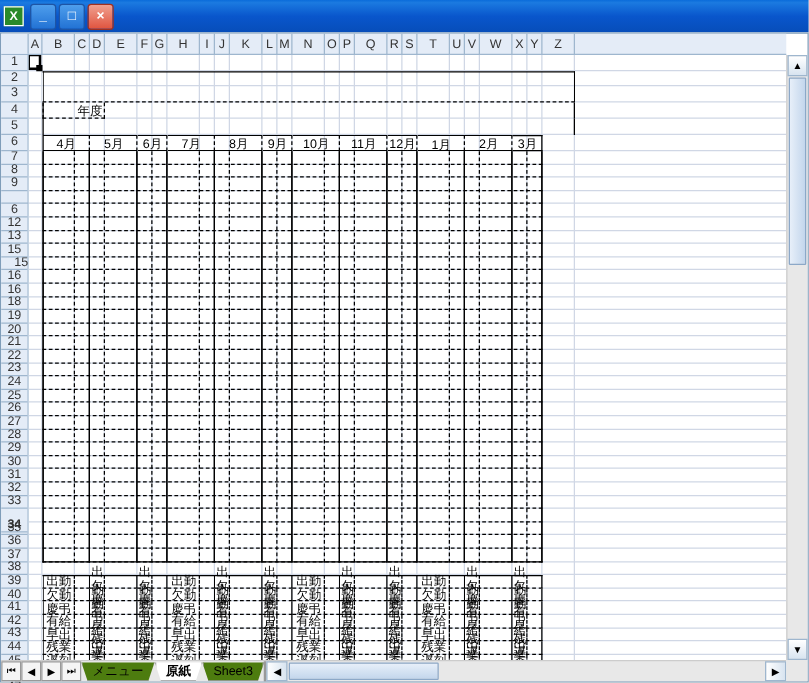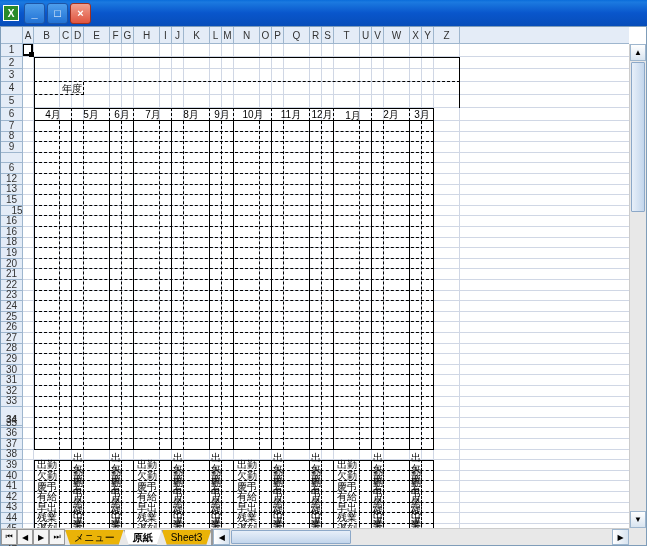--- a/index.html
+++ b/index.html
@@ -32,21 +32,21 @@
 .activecell{position:absolute;border:2px solid #000;pointer-events:none}
 .activecell::after{content:"";position:absolute;right:-3px;bottom:-3px;width:5px;height:5px;background:#000}
 .vscroll{position:absolute;top:17px;right:0;width:17px;bottom:17px;background:#e8e8e8;border-left:1px solid #ccc}
 .vscroll .btn{position:absolute;left:0;right:0;height:17px;background:linear-gradient(to bottom,#fff,#d8e4f0);border:1px solid #9eb6ce;display:flex;align-items:center;justify-content:center;font-size:8px}
 .vscroll .thumb{position:absolute;left:1px;right:1px;background:linear-gradient(to right,#e7eff9,#c3d6ec);border:1px solid #8ca8c8;border-radius:1px}
 .hscroll{position:absolute;left:0;right:17px;bottom:0;height:17px;background:#e8e8e8;border-top:1px solid #ccc;display:flex}
 .tabs{display:flex;align-items:center;background:#e8e8e8;height:100%}
 .tabnav{width:16px;height:16px;border:1px solid #999;background:#f5f5f5;display:flex;align-items:center;justify-content:center;font-size:8px;cursor:pointer}
 .tab{padding:0 8px;font-size:10px;background:#fff;border:1px solid #999;border-top:none;height:15px;line-height:15px;cursor:pointer;clip-path:polygon(0 0,100% 0,calc(100% - 5px) 100%,5px 100%)}
 .tab.active{background:#fff;font-weight:bold}
-.tab.inactive{background:#eab308}
+.tab.inactive{background:#4d7c0f}
 .hscroll .track{flex:1;position:relative;border-left:2px solid #999}
 .hscroll .track .btn{position:absolute;top:0;bottom:0;width:17px;background:linear-gradient(to right,#fff,#d8e4f0);border:1px solid #9eb6ce;display:flex;align-items:center;justify-content:center;font-size:8px}
 .hscroll .track .thumb{position:absolute;top:1px;bottom:1px;background:linear-gradient(to bottom,#e7eff9,#c3d6ec);border:1px solid #8ca8c8;border-radius:1px}
 .sizer{position:absolute;right:0;bottom:0;width:17px;height:17px;background:#e8e8e8}
 </style>
 </head>
 <body>
 
 <div class="titlebar">
   <div class="appicon">X</div>

